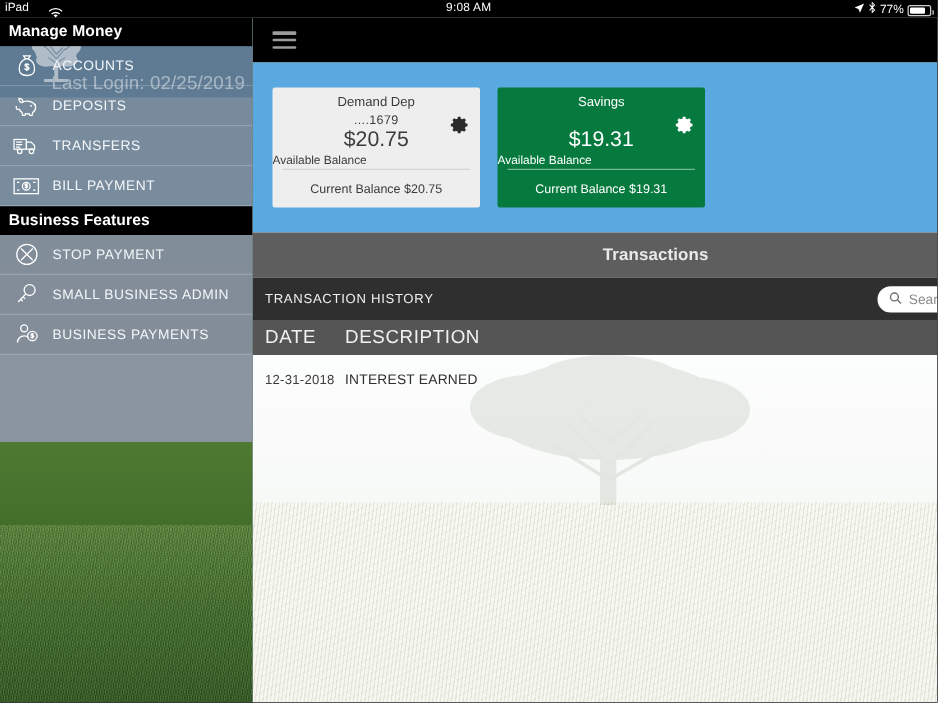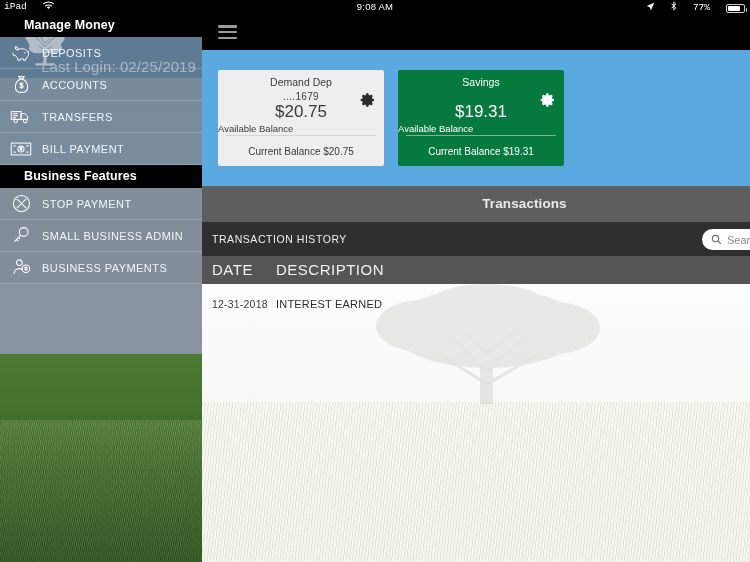--- a/index.html
+++ b/index.html
@@ -10,23 +10,23 @@
     overflow: hidden;
   }
   #app { position: relative; width: 750px; height: 562px; overflow: hidden; background:#000; }
 
   
   .statusbar {
     position: absolute; left:0; top:0; width:750px; height:14px;
     background:#000; color:#fff; font-size:9.5px; line-height:14px;
     z-index: 40;
   }
-  .sb-left { position:absolute; left:4px; top:0; display:flex; align-items:flex-start; gap:16px;font-family:Liberation Mono, monospace; }
+  .sb-left { position:absolute; left:4px; top:0; display:flex; align-items:flex-end; gap:16px; }
   .sb-center { position:absolute; left:0; right:0; text-align:center; letter-spacing:.2px; }
-  .sb-right { position:absolute; right:5px; top:0; display:flex; align-items:center; gap:16px;font-family:Liberation Mono, monospace; }
+  .sb-right { position:absolute; right:5px; top:0; display:flex; align-items:center; gap:3px; }
   .wifi-ico { display:inline-block; width:11px; height:9px; position:relative; top:1px; }
   .batt {
     display:inline-block; width:19px; height:9px; border:1px solid #cfcfcf;
     border-radius:2px; position:relative; top:1px; padding:1px;
   }
   .batt::after {
     content:""; position:absolute; right:-3px; top:2.5px; width:1.5px; height:4px;
     background:#cfcfcf; border-radius:0 1px 1px 0;
   }
   .batt i { display:block; height:100%; background:#fff; border-radius:1px; }
@@ -64,21 +64,21 @@
   }
   .logo-tree { position:absolute; left:18px; top:6px; width:54px; height:54px; }
   .lastlogin {
     position:absolute; right:6px; bottom:3px;
     color:#e8eef3; font-size:15px; letter-spacing:.1px; white-space:nowrap;
   }
 
   .sec-head {
     position:relative; height:23px; line-height:23px;
     background:#000; color:#fff; font-size:12.5px; font-weight:bold;
-    padding-left:24px; letter-spacing:.1px;
+    padding-left:7px; letter-spacing:.1px;
   }
   .menu-block { position:relative; }
   .menu-item {
     position:relative; height:32px; display:flex; align-items:center;
     padding-left:8px; border-bottom:1px solid rgba(255,255,255,.20);
     background: rgba(112,134,155,.55);
   }
   .menu-item .mi-ico { width:26px; height:22px; margin-right:8px; flex:0 0 26px; display:flex; align-items:center; justify-content:center; }
   .menu-item .mi-label {
     color:#f2f6f9; font-size:11px; letter-spacing:.45px; white-space:nowrap;
@@ -225,39 +225,39 @@
         </svg>
       </span>
       <span class="lastlogin">Last Login:  02/25/2019</span>
     </div>
 
     <div class="sec-head">Manage Money</div>
     <div class="menu-block">
 
       <div class="menu-item">
         <span class="mi-ico">
+          <svg viewBox="0 0 24 24" width="21" height="21" fill="none" stroke="#ffffff" stroke-width="1.2">
+            <path d="M9 3h6l-1.6 2.6h-2.8z"></path>
+            <path d="M12.6 5.6c4 1.4 6.4 4.6 6.4 9.4 0 4-2.6 6-7 6s-7-2-7-6c0-4.8 2.4-8 6.4-9.4z"></path>
+            <path d="M12 10v7M13.8 11.6c0-.8-.8-1.2-1.8-1.2s-1.8.5-1.8 1.3.9 1.1 1.8 1.3 1.9.5 1.9 1.4-.9 1.3-1.9 1.3-1.9-.5-1.9-1.3"></path>
+          </svg>
+        </span>
+        <span class="mi-label">ACCOUNTS</span>
+      </div>
+
+      <div class="menu-item">
+        <span class="mi-ico">
           <svg viewBox="0 0 26 24" width="22" height="20" fill="none" stroke="#ffffff" stroke-width="1.2">
             <path d="M8.5 8.5C10 7.4 12 7 14 7c4.6 0 8 2.8 8 6.3 0 2-1.1 3.7-2.9 4.8l-.5 2.6h-2.4l-.4-1.6a12 12 0 0 1-3.6 0l-.4 1.6H9.4L9 18a7 7 0 0 1-2.6-3H4.8c-.8 0-1.4-.7-1.4-1.5v-1.8"></path>
             <path d="M9.2 8.6A3.6 3.6 0 0 1 6 4.5a3.6 3.6 0 0 1 3.9 3.3z"></path>
             <circle cx="17.6" cy="11.6" r=".9" fill="#fff" stroke="none"></circle>
             <path d="M20.5 10.1h1.8"></path>
           </svg>
         </span>
         <span class="mi-label">DEPOSITS</span>
-      </div>
-
-      <div class="menu-item">
-        <span class="mi-ico">
-          <svg viewBox="0 0 24 24" width="21" height="21" fill="none" stroke="#ffffff" stroke-width="1.2">
-            <path d="M9 3h6l-1.6 2.6h-2.8z"></path>
-            <path d="M12.6 5.6c4 1.4 6.4 4.6 6.4 9.4 0 4-2.6 6-7 6s-7-2-7-6c0-4.8 2.4-8 6.4-9.4z"></path>
-            <path d="M12 10v7M13.8 11.6c0-.8-.8-1.2-1.8-1.2s-1.8.5-1.8 1.3.9 1.1 1.8 1.3 1.9.5 1.9 1.4-.9 1.3-1.9 1.3-1.9-.5-1.9-1.3"></path>
-          </svg>
-        </span>
-        <span class="mi-label">ACCOUNTS</span>
       </div>
 
       <div class="menu-item">
         <span class="mi-ico">
           <svg viewBox="0 0 28 20" width="23" height="17" fill="none" stroke="#ffffff" stroke-width="1.2">
             <rect x="1.5" y="4" width="12" height="9.5"></rect>
             <path d="M13.5 6.5h4.6l3.4 3.4v3.6h-8z"></path>
             <circle cx="7" cy="15.5" r="2.2"></circle>
             <circle cx="18.5" cy="15.5" r="2.2"></circle>
             <path d="M3.5 6.5h6M3.5 9h6M3.5 11.5h4"></path>

